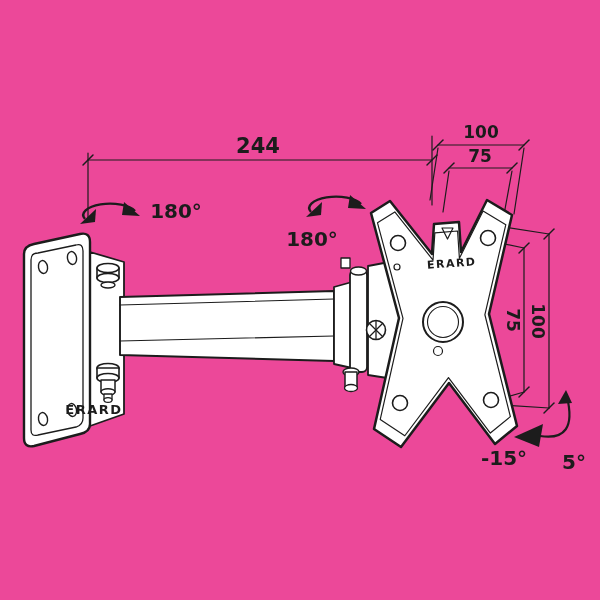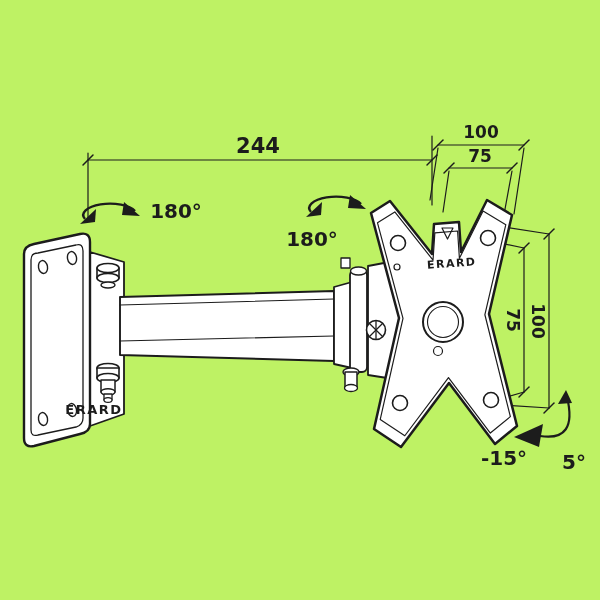--- a/index.html
+++ b/index.html
@@ -1,17 +1,17 @@
 <!DOCTYPE html>
 <html><head>
 <meta charset="utf-8">
 <style>
   html,body{margin:0;padding:0;background:#ffffff;}
   .canvas{
-    position:relative;width:600px;height:600px;background:#bef264;
+    position:relative;width:600px;height:600px;background:#ec4899;
     font-family:"DejaVu Sans","Liberation Sans",sans-serif;
     overflow:hidden;
   }
   svg{display:block;}
   text{
     font-family:"DejaVu Sans","Liberation Sans",sans-serif;
     font-weight:bold;
     fill:#1c1c1c;
   }
   .brand{letter-spacing:1.5px;}

